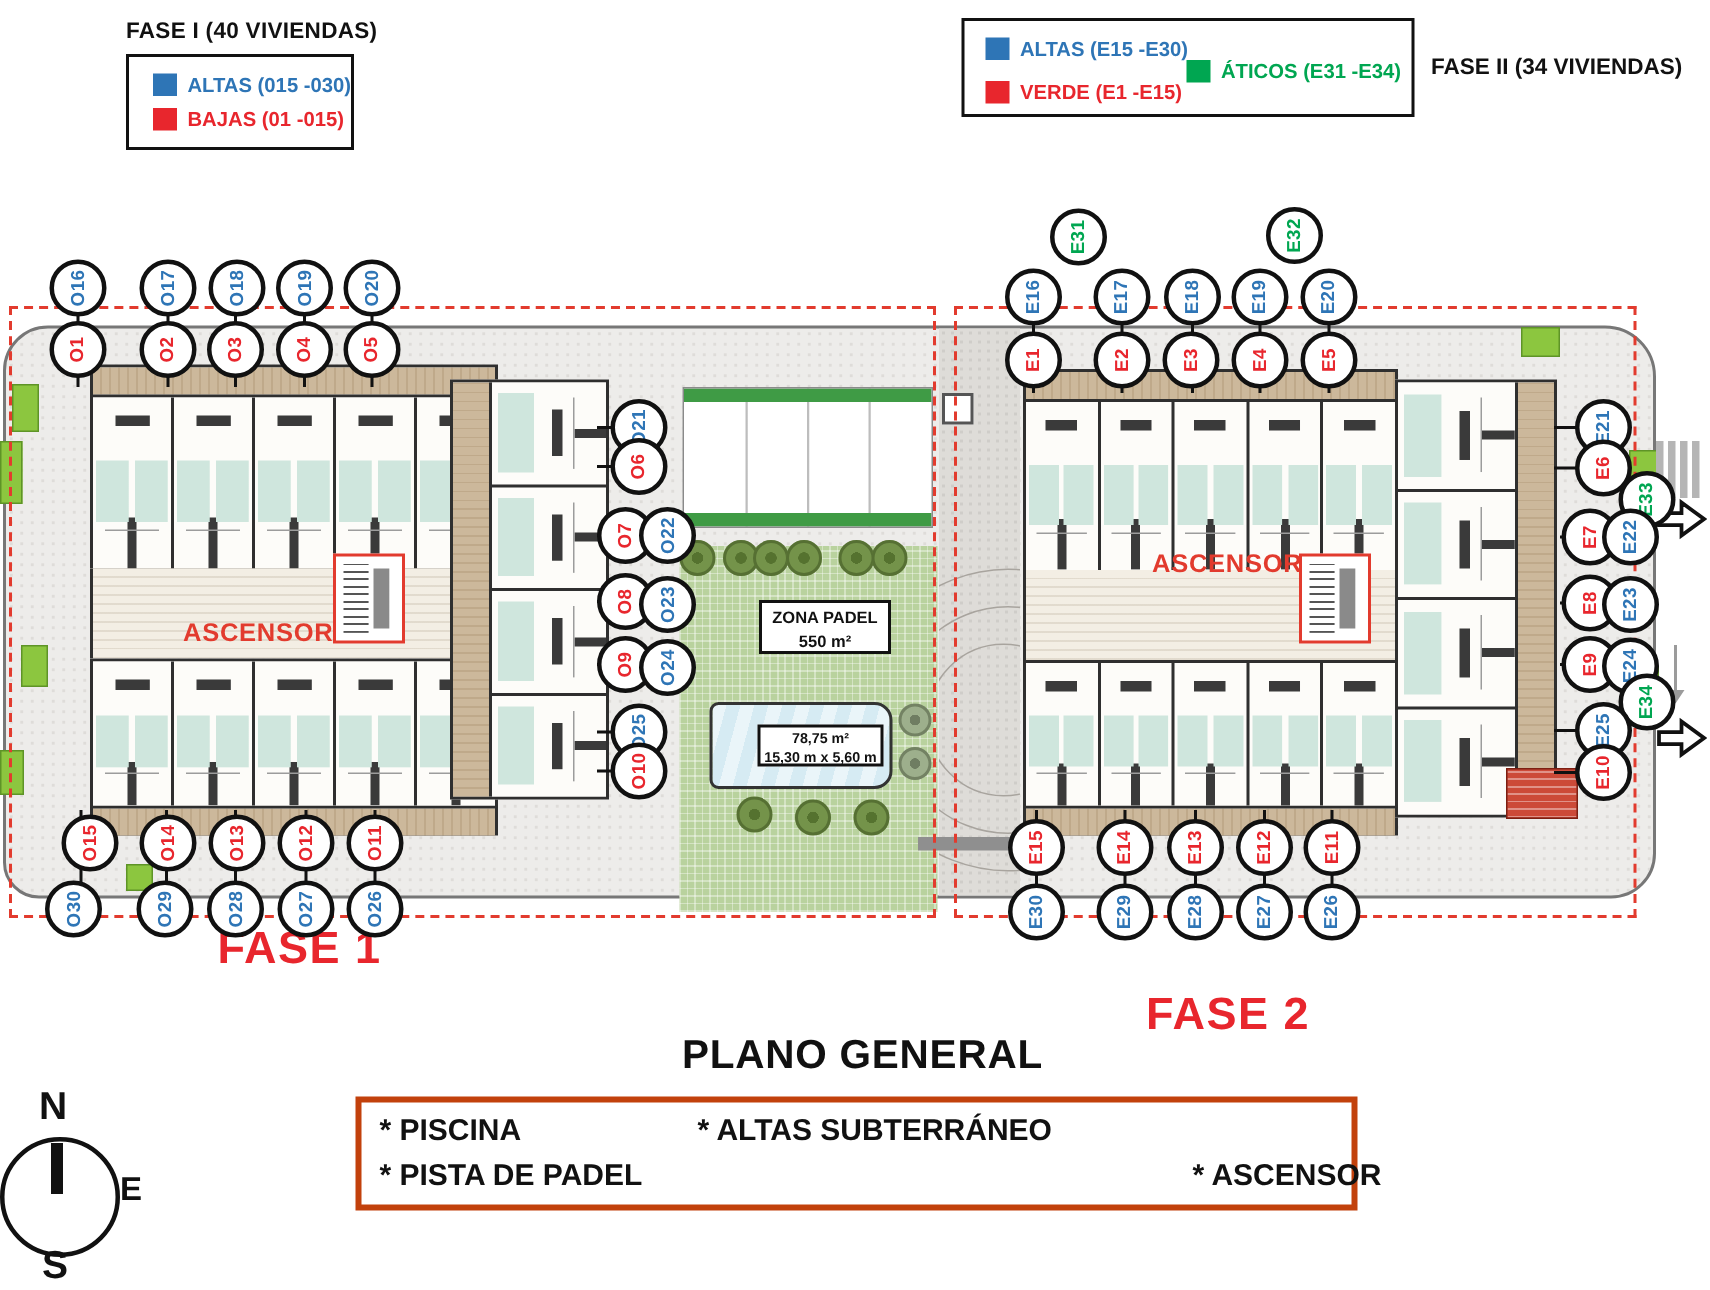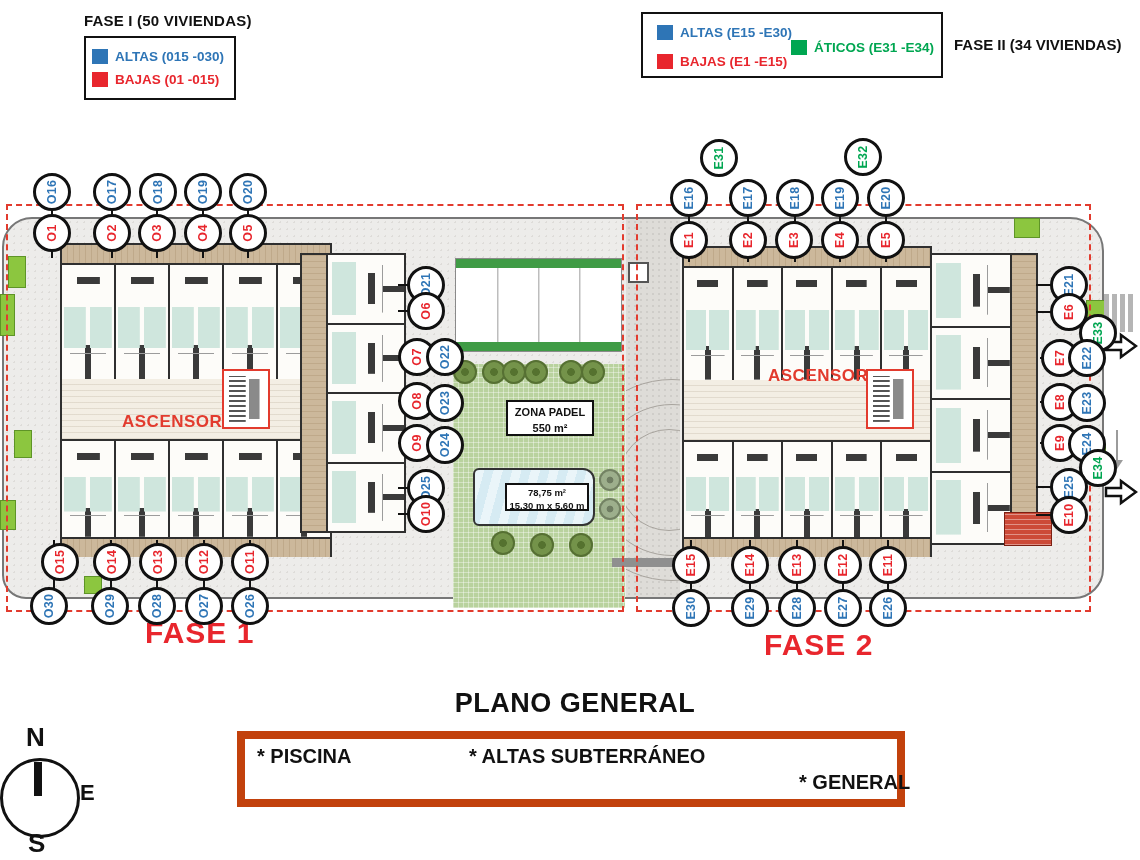--- a/index.html
+++ b/index.html
@@ -3,21 +3,21 @@
 <meta charset="utf-8">
 <style>
   html,body{margin:0;padding:0;background:#fff;}
   .page{position:relative;width:1140px;height:860px;background:#ffffff;overflow:hidden;
         font-family:"Liberation Sans",sans-serif;font-weight:bold;color:#111;}
   .abs{position:absolute;box-sizing:border-box;}
 
   
   .legend1-title{left:84px;top:12px;font-size:15px;letter-spacing:.2px;}
   .legend1-box{left:84px;top:36px;width:152px;height:64px;border:2.5px solid #111;background:#fff;
-               display:flex;flex-direction:column;justify-content:space-evenly;padding:2px 6px;}
+               display:flex;flex-direction:column;justify-content:space-evenly;padding:2px 16px;}
   .lrow{display:flex;align-items:center;gap:7px;}
   .swatch{width:16px;height:15px;display:inline-block;flex:0 0 auto;}
   .ltext{font-size:13.5px;white-space:nowrap;}
   .t-blue{color:#2e75b6;} .t-red{color:#e8262d;} .t-green{color:#00a651;}
   .sw-blue{background:#2e75b6;} .sw-red{background:#e8262d;} .sw-green{background:#00a651;}
   .legend2-box{left:641px;top:12px;width:302px;height:66px;border:2.5px solid #111;background:#fff;}
   .legend2-box .lrow{position:absolute;}
   .l2-altas{left:14px;top:11px;} .l2-bajas{left:14px;top:40px;} .l2-aticos{left:148px;top:26px;}
   .legend2-title{left:954px;top:36px;font-size:15px;}
 
@@ -101,57 +101,57 @@
   .darkbar{left:612px;top:558px;width:78px;height:9px;background:#8f8f8f;z-index:3;}
   .redstruct{left:1004px;top:512px;width:48px;height:34px;z-index:4;background:
       repeating-linear-gradient(0deg,rgba(255,255,255,.4) 0 1px,transparent 1px 5px),#cc4a38;border:1.5px solid #7c1f12;}
   .arrow-right{position:absolute;z-index:4;}
   .downarrow-line{left:1116px;top:430px;width:2px;height:32px;background:#9b9b9b;z-index:3;}
   .downarrow-tip{left:1111px;top:460px;width:0;height:0;border-left:6px solid transparent;
       border-right:6px solid transparent;border-top:9px solid #9b9b9b;z-index:3;}
 
   
   .fase-label{font-size:30px;color:#e8262d;z-index:6;letter-spacing:1px;}
-  .fase1-label{left:105px;top:616px;margin-left:40px;} .fase2-label{left:764px;top:628px;}
+  .fase1-label{left:105px;top:616px;margin-left:40px;} .fase2-label{left:764px;top:660px;}
   .plano-title{left:390px;top:688px;width:370px;text-align:center;font-size:27px;letter-spacing:.5px;}
-  .amenities{left:237px;top:731px;width:668px;height:76px;border:8px solid #c2410c;background:#fff;
+  .amenities{left:237px;top:731px;width:668px;height:76px;border:4px solid #c2410c;background:#fff;
       display:grid;grid-template-columns:212px 330px auto;grid-template-rows:1fr 1fr;
       align-items:center;padding:4px 0 4px 12px;font-size:20px;white-space:nowrap;}
   .compass{left:0;top:722px;width:120px;height:138px;}
   .compass-circle{position:absolute;left:0;top:36px;width:74px;height:74px;border:3px solid #111;border-radius:50%;background:#fff;}
   .compass-needle{position:absolute;left:34px;top:40px;width:8px;height:34px;background:#111;}
   .compass-n{position:absolute;left:26px;top:0;font-size:26px;}
   .compass-e{position:absolute;left:80px;top:58px;font-size:22px;}
   .compass-s{position:absolute;left:28px;top:106px;font-size:26px;}
 </style>
 </head>
 <body>
 
 <div class="page">
 
-  <div class="abs legend1-title">FASE I (50 VIVIENDAS)</div>
+  <div class="abs legend1-title">FASE I (40 VIVIENDAS)</div>
   <div class="abs legend1-box">
     <div class="lrow">
       <span class="swatch sw-blue"></span>
       <span class="ltext t-blue">ALTAS (015 -030)</span>
     </div>
     <div class="lrow">
       <span class="swatch sw-red"></span>
       <span class="ltext t-red">BAJAS (01 -015)</span>
     </div>
   </div>
 
   <div class="abs legend2-box">
     <div class="lrow l2-altas">
       <span class="swatch sw-blue"></span>
       <span class="ltext t-blue">ALTAS (E15 -E30)</span>
     </div>
     <div class="lrow l2-bajas">
       <span class="swatch sw-red"></span>
-      <span class="ltext t-red">BAJAS (E1 -E15)</span>
+      <span class="ltext t-red">VERDE (E1 -E15)</span>
     </div>
     <div class="lrow l2-aticos">
       <span class="swatch sw-green"></span>
       <span class="ltext t-green">ÁTICOS (E31 -E34)</span>
     </div>
   </div>
   <div class="abs legend2-title">FASE II (34 VIVIENDAS)</div>
 
   <div class="abs site"></div>
   <div class="abs road">
@@ -517,21 +517,22 @@
       </div>
     </div>
 
   <div class="abs fase-label fase1-label">FASE 1</div>
   <div class="abs fase-label fase2-label">FASE 2</div>
 
   <div class="abs plano-title">PLANO GENERAL</div>
   <div class="abs amenities">
     <div style="grid-column:1;grid-row:1;">* PISCINA</div>
     <div style="grid-column:2;grid-row:1;">* ALTAS SUBTERRÁNEO</div>
-    <div style="grid-column:3;grid-row:2;">* GENERAL</div>
+    <div style="grid-column:1;grid-row:2;">* PISTA DE PADEL</div>
+    <div style="grid-column:3;grid-row:2;">* ASCENSOR</div>
   </div>
   <div class="abs compass">
     <div class="compass-circle"></div>
     <div class="compass-needle"></div>
     <div class="compass-n">N</div>
     <div class="compass-e">E</div>
     <div class="compass-s">S</div>
   </div>
 
 </div>

